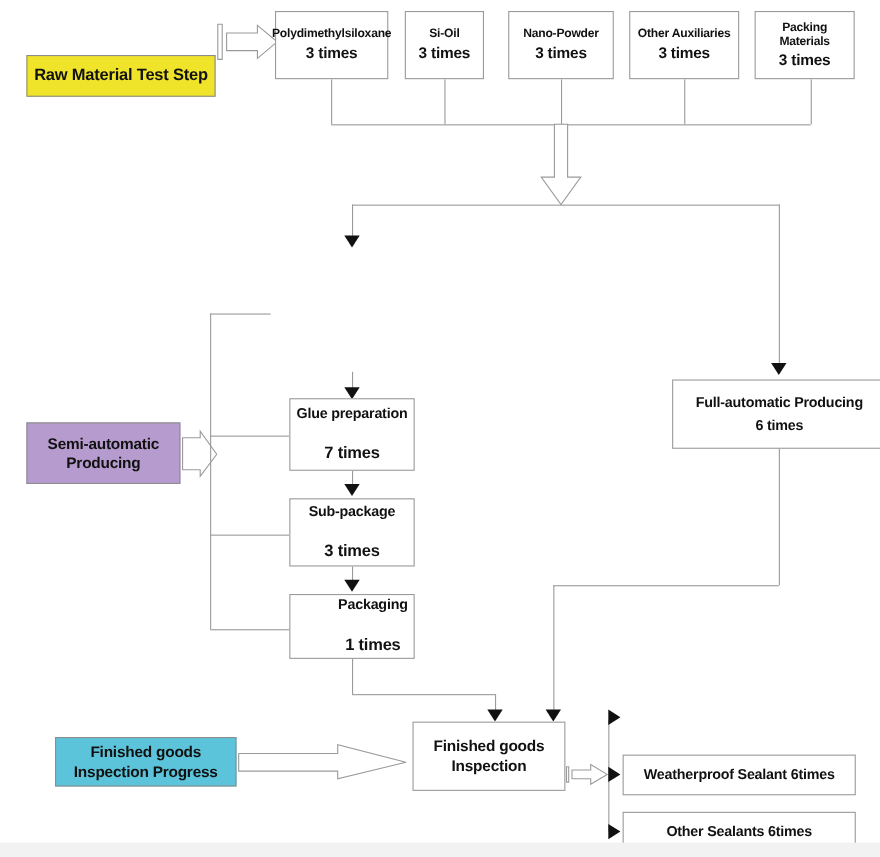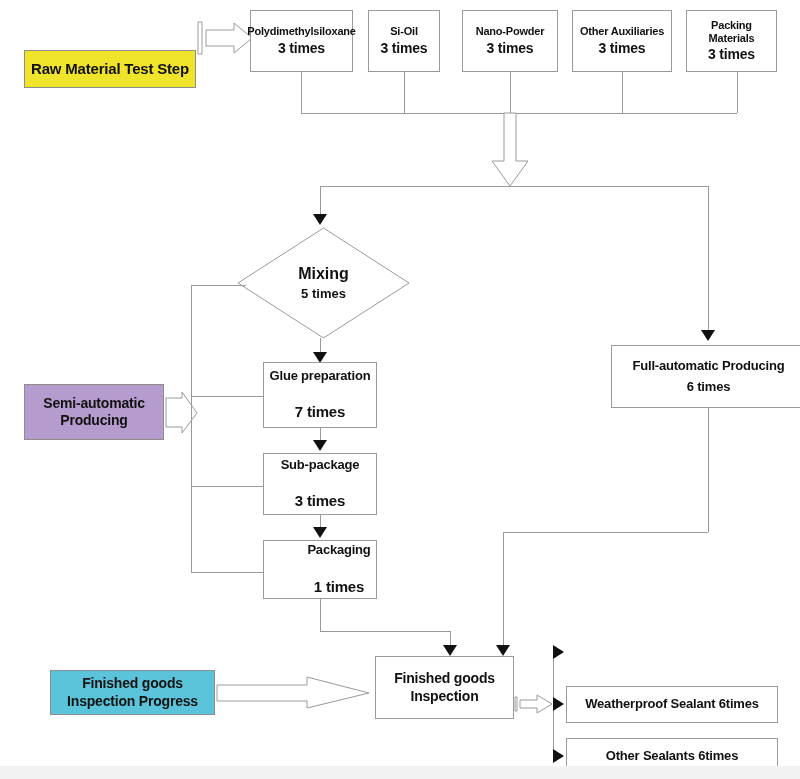--- a/index.html
+++ b/index.html
@@ -93,29 +93,20 @@
   </div>
   <div class="node box rm" style="left:572px;top:10px;width:100px;height:62px;">
     <span class="l1">Other Auxiliaries</span>
     <span class="l2">3 times</span>
   </div>
   <div class="node box rm" style="left:686px;top:10px;width:91px;height:62px;">
     <span class="l1">Packing Materials</span>
     <span class="l2">3 times</span>
   </div>
 
-  <div class="diamond" style="left:237px;top:227px;width:173px;height:112px;">
-    <svg width="173" height="112" viewBox="0 0 173 112" style="position:absolute;left:0;top:0;">
-      <polygon points="86.5,1 172,56 86.5,111 1,56" fill="#ffffff" stroke="#9a9a9a" stroke-width="1"></polygon>
-    </svg>
-    <div class="dtext">
-      <span class="l1">Mixing</span>
-      <span class="l2">5 times</span>
-    </div>
-  </div>
 
   <div class="vline" style="left:320px;top:338px;height:18px;"></div>
   <div class="arrow-down" style="left:313px;top:352px;"></div>
 
   <div class="node legend purple" style="left:24px;top:384px;width:140px;height:56px;background:#b69cce;justify-content:center;">
     <span class="l1">Semi-automatic</span>
     <span class="l1">Producing</span>
   </div>
   <svg class="blockarrow" style="left:166px;top:392px;" width="32" height="42" viewBox="0 0 32 42">
     <path d="M0,6 L16,6 L16,0 L31,21 L16,41 L16,35 L0,35 Z" fill="none"></path>

